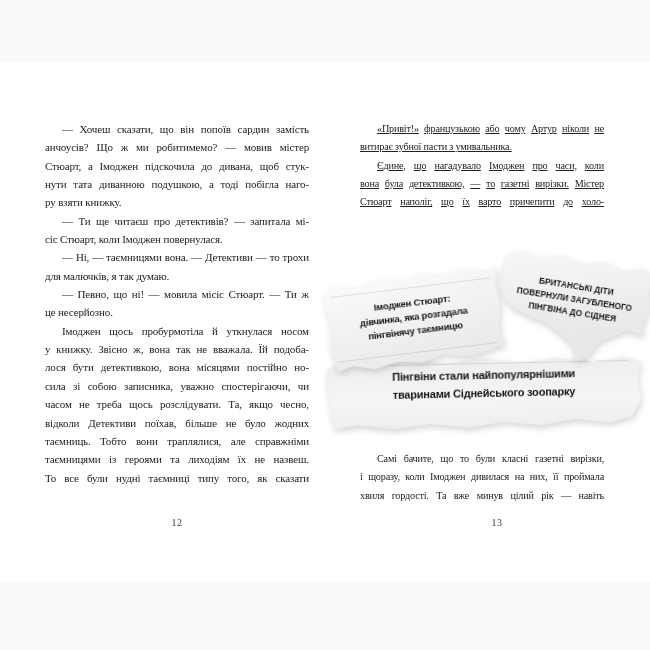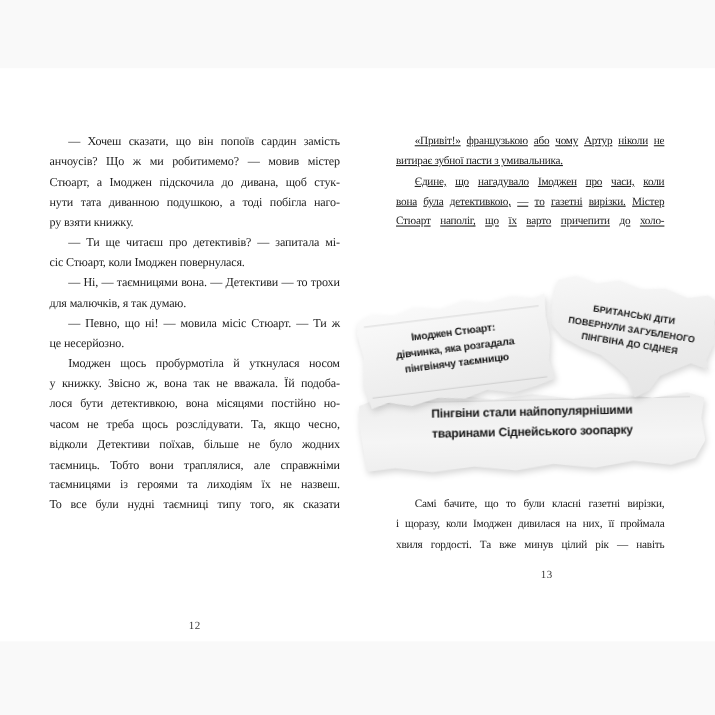--- a/index.html
+++ b/index.html
@@ -15,21 +15,21 @@
   .col-left-top{left:45px;top:120px;width:264px;font-size:11px;letter-spacing:-0.15px;}
   .col-right-top{left:360px;top:120px;width:244px;font-size:10.2px;letter-spacing:-0.2px;text-decoration:underline;}
   .col-right-bottom{left:360px;top:450px;width:244px;font-size:10.2px;letter-spacing:-0.2px;}
   .tl{height:18.35px;line-height:18.35px;white-space:nowrap;overflow:visible;}
   .tl:not(.end){display:flex;justify-content:space-between;}
   .tl.in{padding-left:17px;}
   .tl span{display:inline-block;white-space:pre;}
 
   .pagenum{position:absolute;width:264px;text-align:center;top:517px;
            font-size:10px;color:#3a3a3a;letter-spacing:0.5px;}
-  .pagenum.left{left:45px;margin-top:47px;}
+  .pagenum.left{left:45px;}
   .pagenum.right{left:375px;width:244px;}
 
   
   .clip-wrap{position:absolute;filter:drop-shadow(1px 3px 3px rgba(0,0,0,0.16));}
   .clip-paper{width:100%;height:100%;position:relative;
               font-family:"Liberation Sans","DejaVu Sans",sans-serif;font-weight:bold;color:#161616;}
   .clip-text{position:relative;text-align:center;}
   .rule{position:absolute;left:4%;right:4%;border-top:1px solid rgba(0,0,0,0.10);}
 
   .c1{left:327px;top:274px;width:174px;height:90px;transform:rotate(-7deg);z-index:3;}
@@ -160,20 +160,29 @@
           <span>подоба-</span>
         </div>
         <div class="tl">
           <span>лося</span>
           <span>бути</span>
           <span>детективкою,</span>
           <span>вона</span>
           <span>місяцями</span>
           <span>постійно</span>
           <span>но-</span>
+        </div>
+        <div class="tl">
+          <span>сила</span>
+          <span>зі</span>
+          <span>собою</span>
+          <span>записника,</span>
+          <span>уважно</span>
+          <span>спостерігаючи,</span>
+          <span>чи</span>
         </div>
         <div class="tl">
           <span>часом</span>
           <span>не</span>
           <span>треба</span>
           <span>щось</span>
           <span>розслідувати.</span>
           <span>Та,</span>
           <span>якщо</span>
           <span>чесно,</span>

